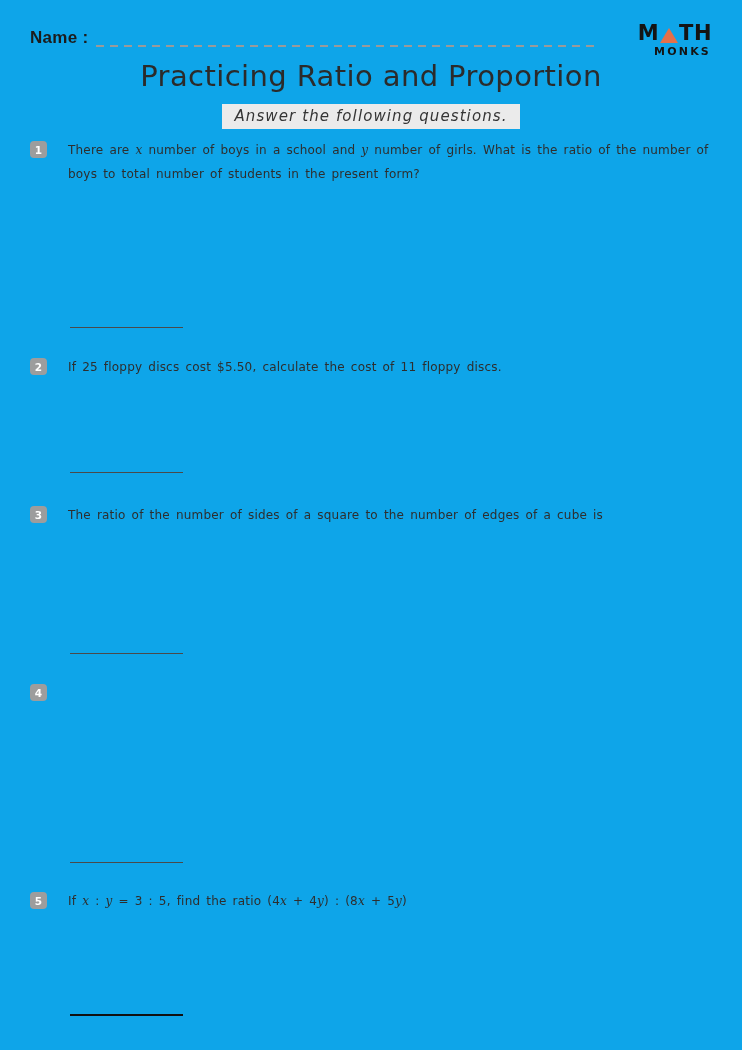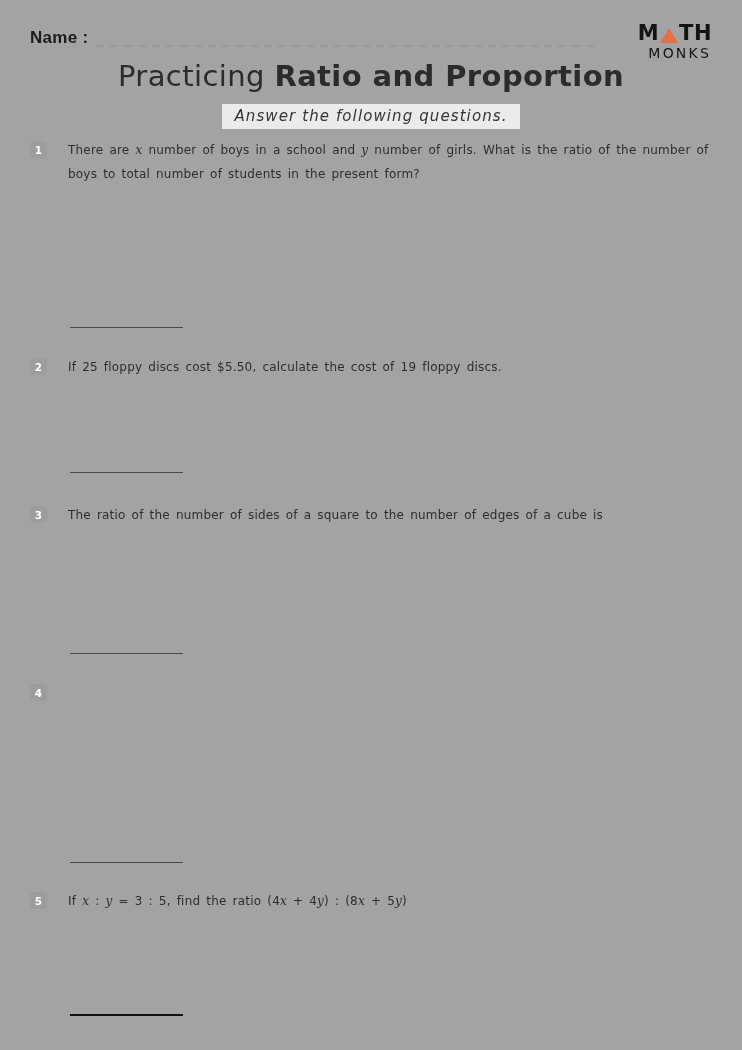--- a/index.html
+++ b/index.html
@@ -4,21 +4,21 @@
 <style>
   * { box-sizing: border-box; margin: 0; padding: 0; }
   html, body { background: #ffffff; }
   body { font-family: "DejaVu Sans", sans-serif; }
 
   .page {
     position: relative;
     width: 742px;
     height: 1050px;
     margin: 0 auto;
-    background: #a3a3a3;
+    background: #0ea5e9;
     overflow: hidden;
   }
 
   
   .name-label {
     position: absolute;
     left: 30px; top: 28px;
     font-family: "Liberation Sans", sans-serif;
     font-size: 17px;
     font-weight: 600;
@@ -49,40 +49,40 @@
   }
   .logo-triangle {
     display: inline-block;
     width: 0; height: 0;
     border-left: 9px solid transparent;
     border-right: 9px solid transparent;
     border-bottom: 15px solid #E4704A;
     margin: 0 1px 1px 1px;
   }
   .logo-bottom {
-    font-size: 14px;
-    font-weight: 400;
+    font-size: 11px;
+    font-weight: 700;
     color: #141414;
     letter-spacing: 2.2px;
     margin-top: 2px;
     margin-right: 1px;
   }
 
   
   .title {
     position: absolute;
     left: 0; top: 59px;
     width: 100%;
     text-align: center;
     font-size: 29px;
     color: #2b2b2b;
     font-weight: normal;
     letter-spacing: 0.4px;
   }
-  .title .title-bold { font-weight: bold; }
+  .title .title-bold { font-weight: normal; }
   .subtitle-wrap {
     position: absolute;
     left: 0; top: 104px;
     width: 100%;
     text-align: center;
   }
   .subtitle {
     display: inline-block;
     background: #ebebeb;
     color: #353535;
@@ -169,21 +169,21 @@
   </div>
 
   <div class="question" style="top:139px;">
     <span class="qnum">1</span>
     <p class="qtext"><span>There are </span><i class="mi">x</i><span> number of boys in a school and </span><i class="mi">y</i><span> number of girls. What is the ratio of the number of boys to total number of students in the present form?</span></p>
   </div>
   <div class="answer-line" style="top:327px;"></div>
 
   <div class="question" style="top:356px;">
     <span class="qnum">2</span>
-    <p class="qtext">If 25 floppy discs cost $5.50, calculate the cost of 19 floppy discs.</p>
+    <p class="qtext">If 25 floppy discs cost $5.50, calculate the cost of 11 floppy discs.</p>
   </div>
   <div class="answer-line" style="top:472px;"></div>
 
   <div class="question" style="top:504px;">
     <span class="qnum">3</span>
     <p class="qtext">The ratio of the number of sides of a square to the number of edges of a cube is</p>
   </div>
   <div class="answer-line" style="top:653px;"></div>
 
   <div class="question" style="top:682px; height:90px;">

